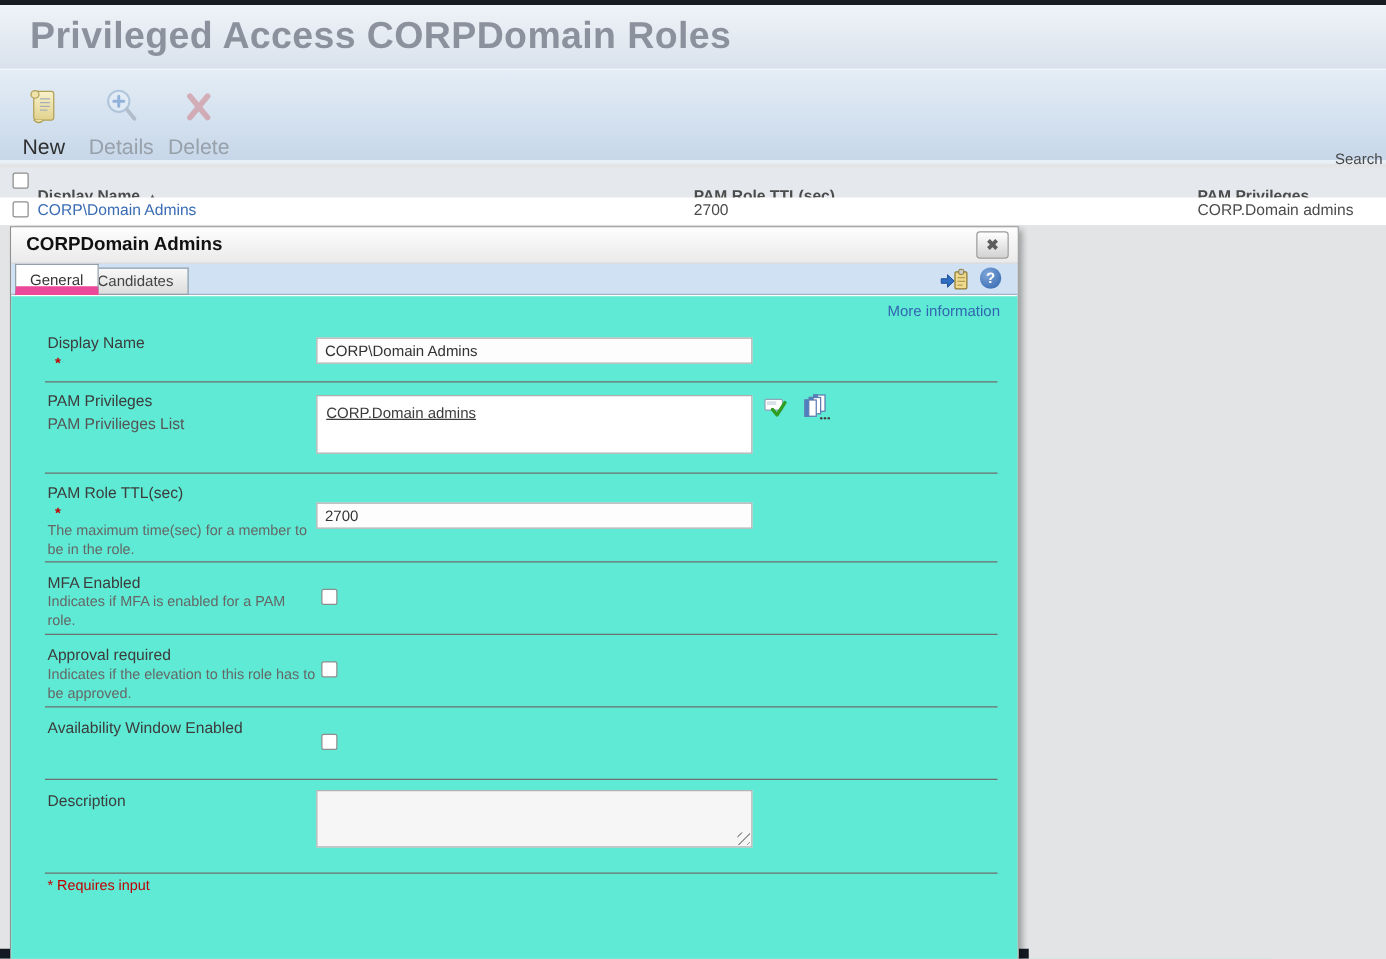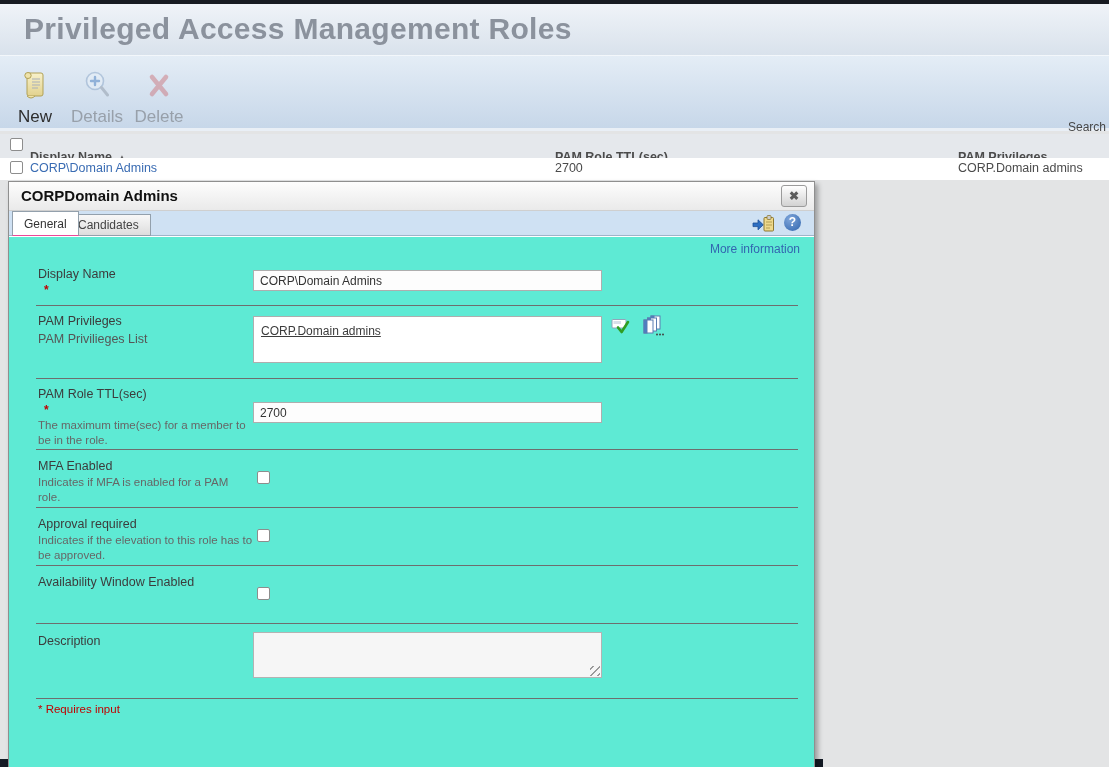--- a/index.html
+++ b/index.html
@@ -46,21 +46,21 @@
   .dlg-titlebar { position:relative; height:29px;
     background:linear-gradient(#fdfdfd,#eaeaea); border-bottom:1px solid #cfcfcf; }
   .dlg-title { position:absolute; left:12px; top:5px; font-size:15px; font-weight:bold; color:#111; }
   .dlg-close { position:absolute; right:7px; top:3px; width:26px; height:22px;
     background:linear-gradient(#ffffff,#d2d2d2); border:1px solid #9b9b9b; border-radius:3px;
     color:#5d5d5d; font-size:12px; font-weight:bold; text-align:center; line-height:20px; cursor:pointer; }
   .dlg-tabstrip { position:relative; height:25px; background:#cfe1f3; border-bottom:1px solid #9fb4c9; }
   .tab { position:absolute; bottom:-1px; font-size:12px; padding:0 11px; cursor:pointer;
     border:1px solid #93a0ac; white-space:nowrap; }
   .tab-active { left:3px; height:25px; line-height:24px; background:#fff;
-    border-bottom:1px solid #ec4899; color:#333; z-index:2; }
+    border-bottom:7px solid #ec4899; color:#333; z-index:2; }
   .tab-inactive { left:57px; height:22px; line-height:21px;
     background:linear-gradient(#f8f8f8,#dddddd); color:#444; }
   .strip-clip-icon { position:absolute; right:39px; top:3px; cursor:pointer; }
   .strip-help-icon { position:absolute; right:13px; top:3px; width:17px; height:17px; border-radius:50%;
     background:radial-gradient(circle at 35% 30%, #7fa6da, #2f64ad); color:#fff; font-weight:bold;
     font-size:12px; text-align:center; line-height:17px; cursor:pointer; }
   .dlg-body { position:absolute; top:55px; left:0; right:0; bottom:0; background:#5eead4; }
   .more-info { position:absolute; right:14px; top:5px; font-size:12px; color:#3366b0; cursor:pointer; }
   .f-label { position:absolute; left:29px; font-size:12.5px; color:#3c3c3c; white-space:nowrap; }
   .f-sub   { position:absolute; left:29px; font-size:12.5px; color:#565656; white-space:nowrap; }
@@ -86,21 +86,21 @@
     font-family:"Liberation Sans",sans-serif; }
   .btn-advanced { width:85px; } .btn-ok { width:86px; } .btn-cancel { width:87px; }
   .row-icon { position:absolute; cursor:pointer; }
 </style>
 </head>
 <body>
 
 <div class="top-strip"></div>
 
 <div class="page-header">
-  <div class="page-title">Privileged Access Management Roles</div>
+  <div class="page-title">Privileged Access CORPDomain Roles</div>
 </div>
 
 <div class="toolbar">
   <div class="tool-item" style="left:6px;">
     <span class="ticon">
       <svg width="30" height="34" viewBox="0 0 30 34">
         <defs>
           <linearGradient id="parch" x1="0" y1="0" x2="0" y2="1">
             <stop offset="0" stop-color="#f8f1cb"></stop>
               <stop offset="1" stop-color="#e2d28e"></stop>

